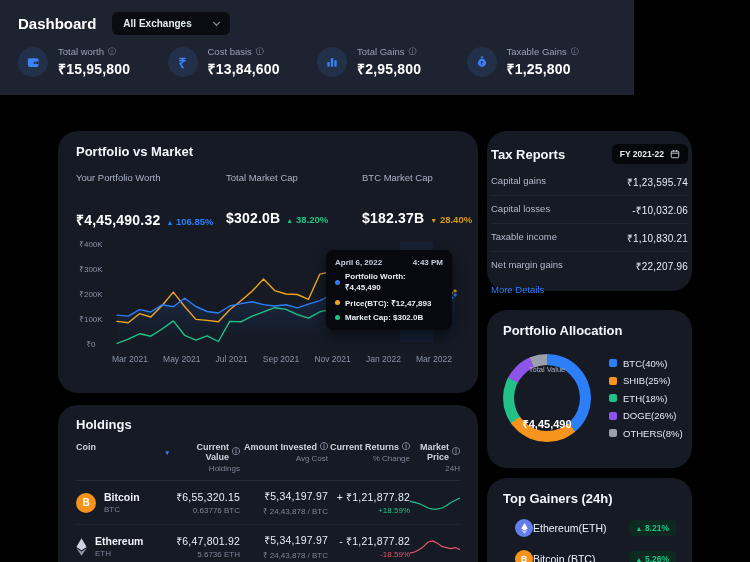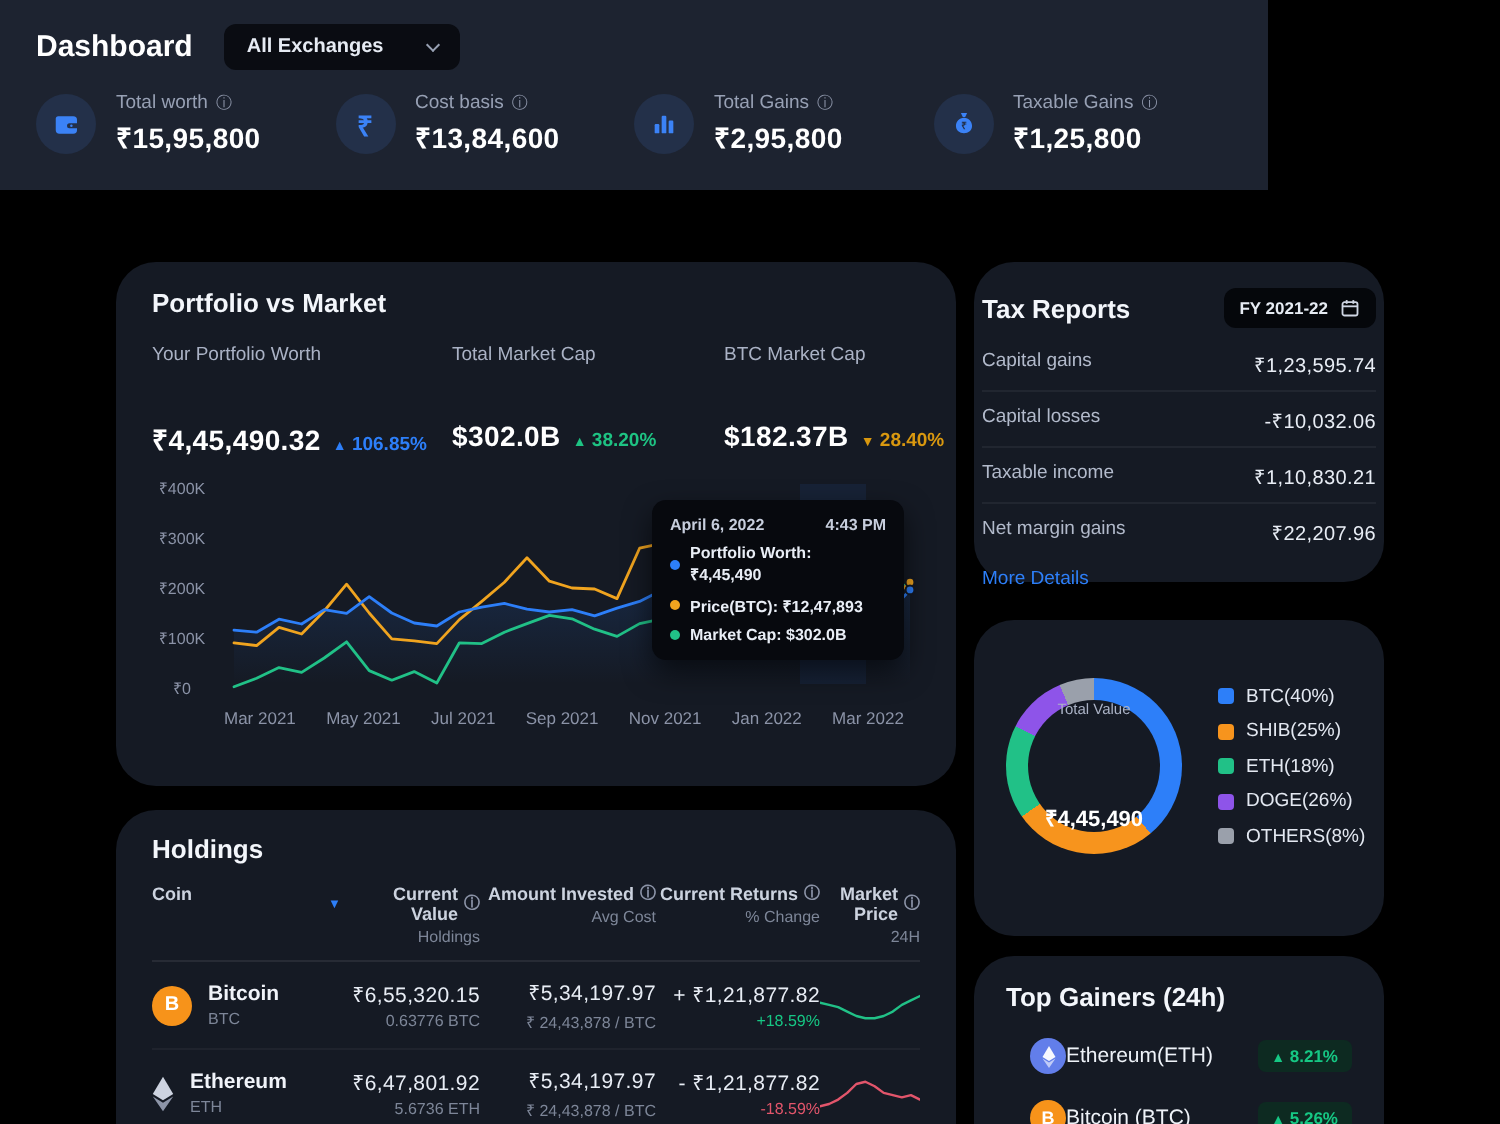--- a/index.html
+++ b/index.html
@@ -349,20 +349,21 @@
         </div>
         <div class="tax-row">
           <span class="tax-label">Net margin gains</span>
     <span class="tax-value">₹22,207.96</span>
         </div>
       </div>
     <span class="link">More Details</span>
   </aside>
 
   <aside class="card alloc-card">
+    <h2 class="card-title">Portfolio Allocation</h2>
     <div class="alloc-body">
       <div class="donut" id="donut" style="background: conic-gradient(rgb(45, 127, 249) 0deg, rgb(45, 127, 249) 140deg, rgb(247, 148, 29) 140deg, rgb(247, 148, 29) 235deg, rgb(33, 193, 135) 235deg, rgb(33, 193, 135) 297deg, rgb(142, 84, 233) 297deg, rgb(142, 84, 233) 337deg, rgb(154, 160, 171) 337deg, rgb(154, 160, 171) 360deg);">
         <div class="hole">
           <span class="c-label">Total Value</span>
           <span class="c-value">₹4,45,490</span>
         </div>
       </div>
       <div class="legend" id="alloc-legend">
           <div class="leg-item">
             <span class="swatch" style="background:#2d7ff9"></span>

